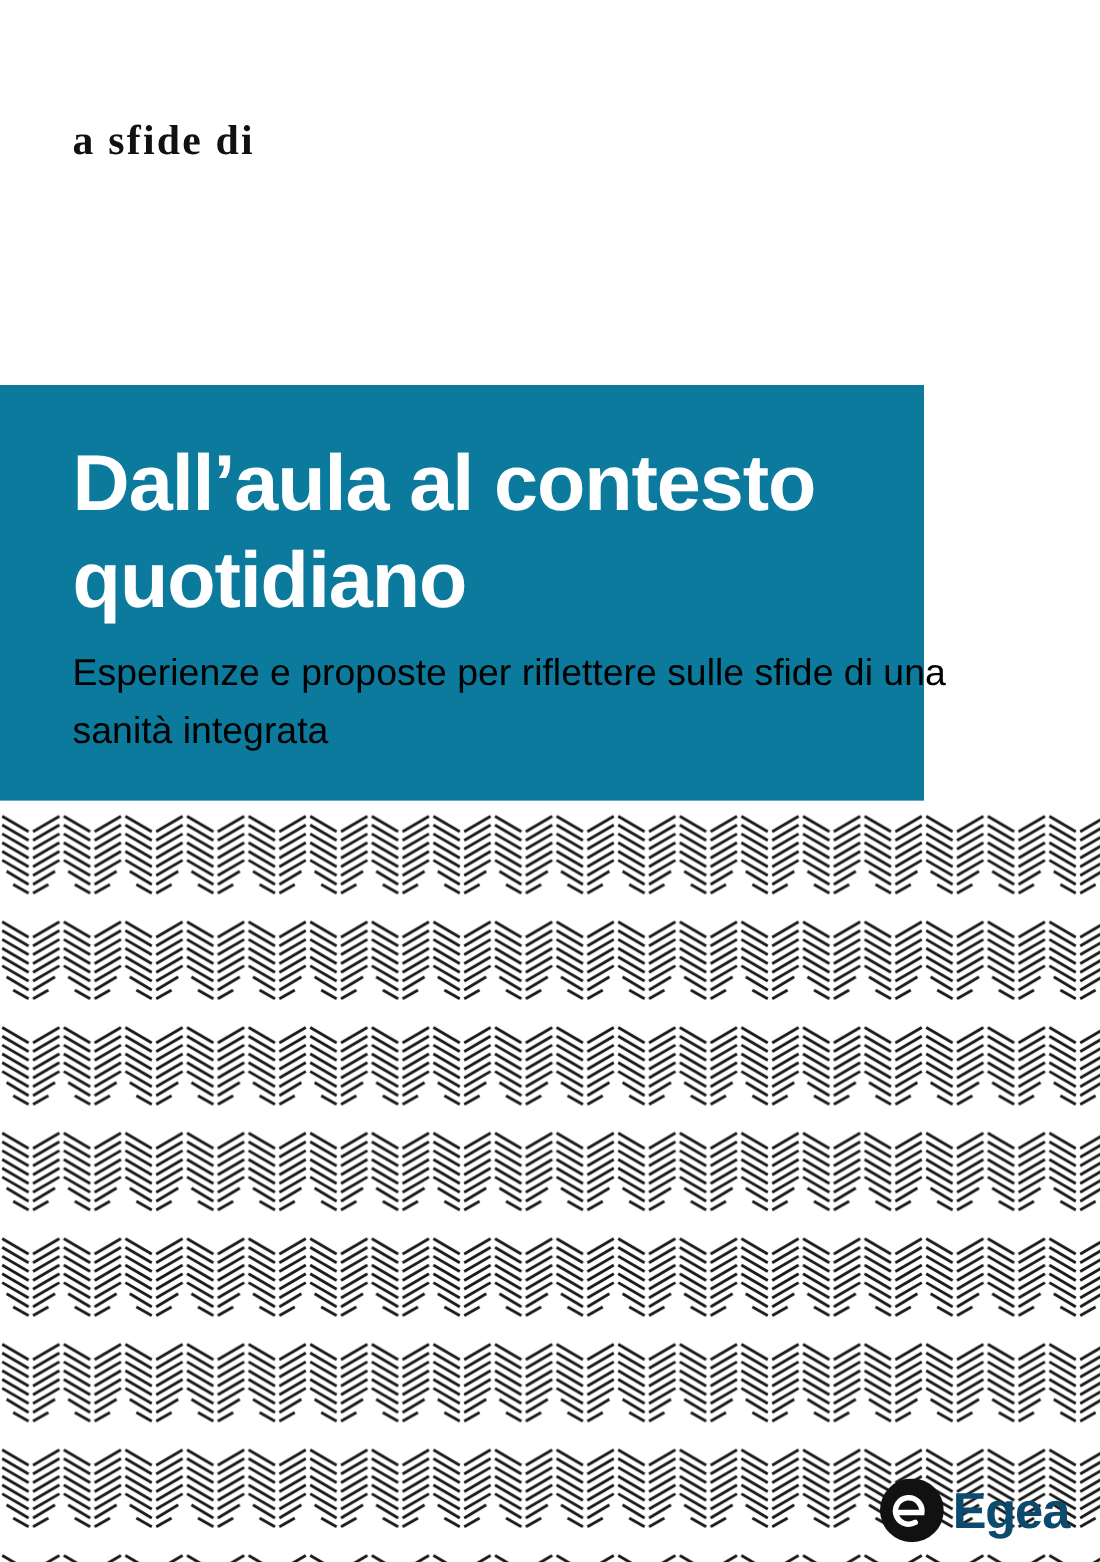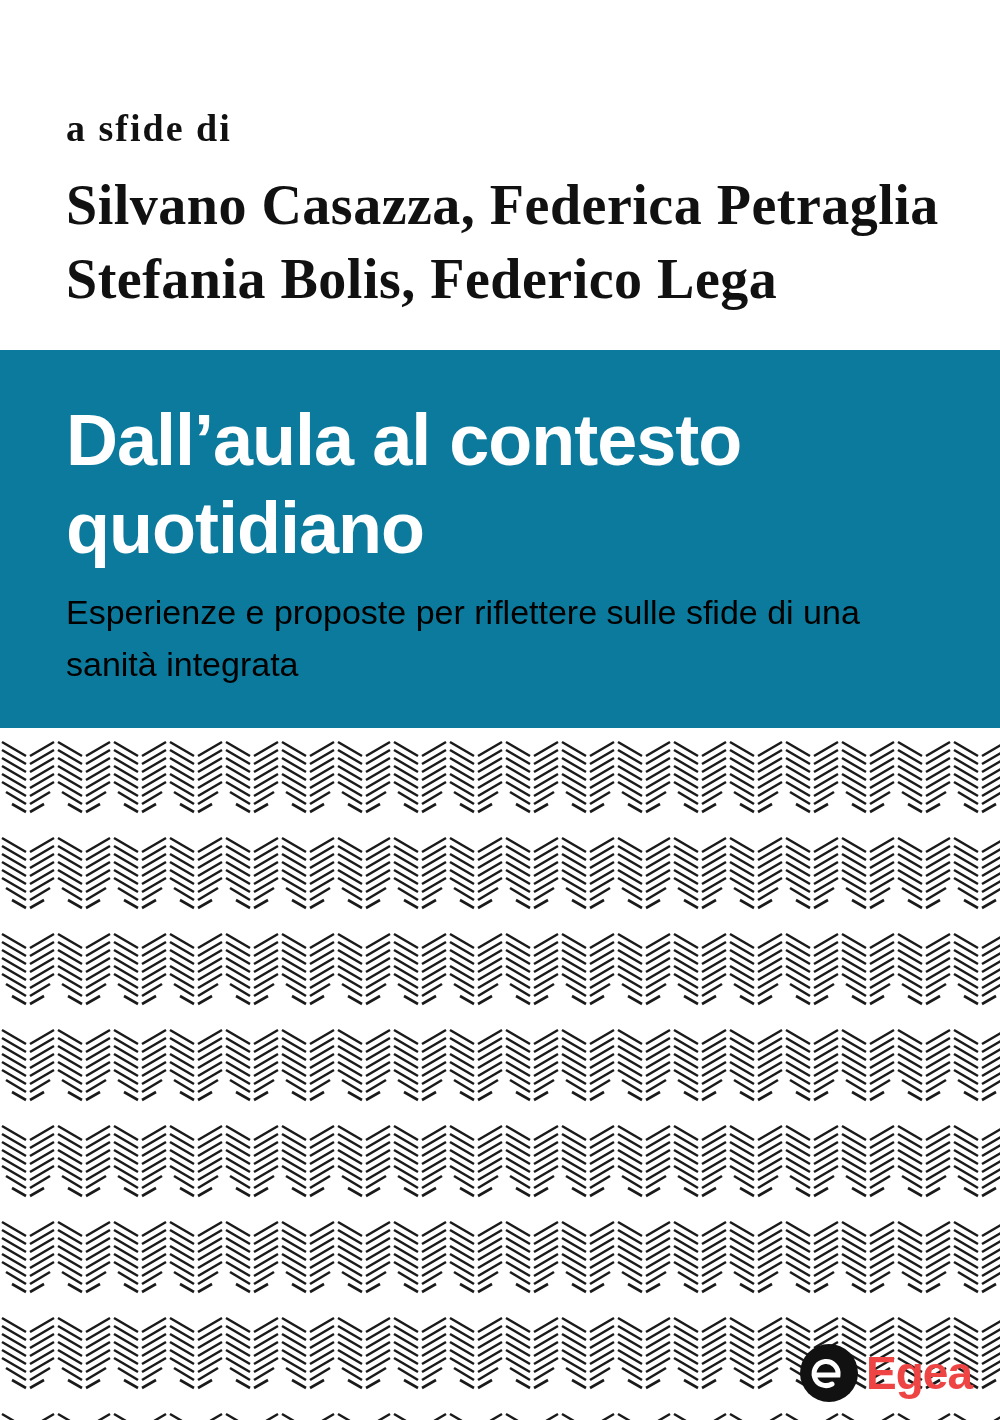--- a/index.html
+++ b/index.html
@@ -54,21 +54,21 @@
     letter-spacing: 0.5px;
     color: #111111;
     white-space: nowrap;
   }
 
   
   .title-band {
     position: absolute;
     left: 0;
     top: 350px;
-    width: 1000px;
+    width: 840px;
     height: 378px;
     background: #0c7a9c;
     box-sizing: border-box;
     padding: 0 44px;
   }
   .book-title {
     position: absolute;
     left: 66px;
     top: 46px;
     width: 880px;
@@ -115,36 +115,32 @@
     gap: 8px;
   }
   .publisher-mark {
     width: 58px;
     height: 58px;
     position: relative;
   }
   .publisher-name {
     font-size: 46px;
     font-weight: 700;
-    color: #ef4444;
+    color: #0c4a6e;
     letter-spacing: -1px;
     line-height: 46px;
   }
 </style>
 </head>
 <body>
 
 <div class="cover">
 
   <div class="editors-block">
     <div class="editors-prefix">a sfide di</div>
-    <div class="editors-names">
-      <div class="editors-line">Silvano Casazza, Federica Petraglia</div>
-      <div class="editors-line">Stefania Bolis, Federico Lega</div>
-    </div>
   </div>
 
   <div class="title-band">
     <div class="book-title">Dall’aula al contesto quotidiano</div>
     <div class="book-subtitle">Esperienze e proposte per riflettere sulle sfide di una sanità integrata</div>
   </div>
 
   <div class="pattern-area">
     <svg class="pattern-svg" viewBox="0 0 1000 692" xmlns="http://www.w3.org/2000/svg">
       <defs>

